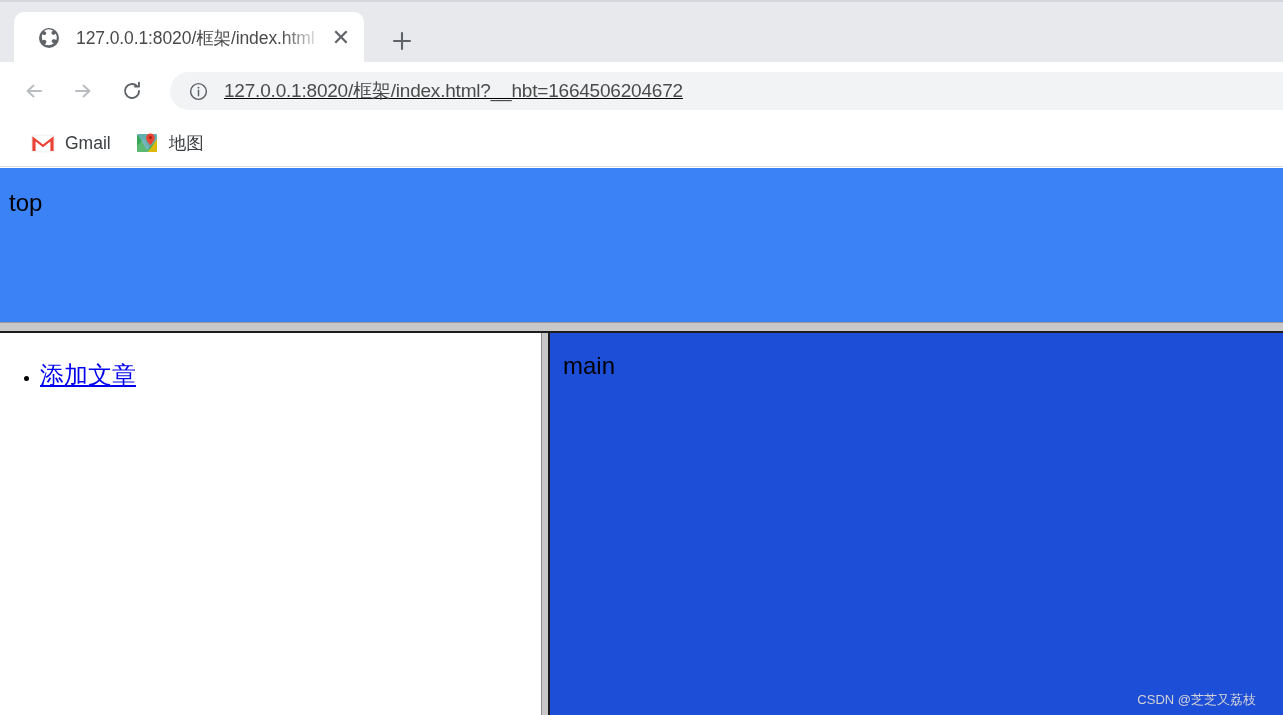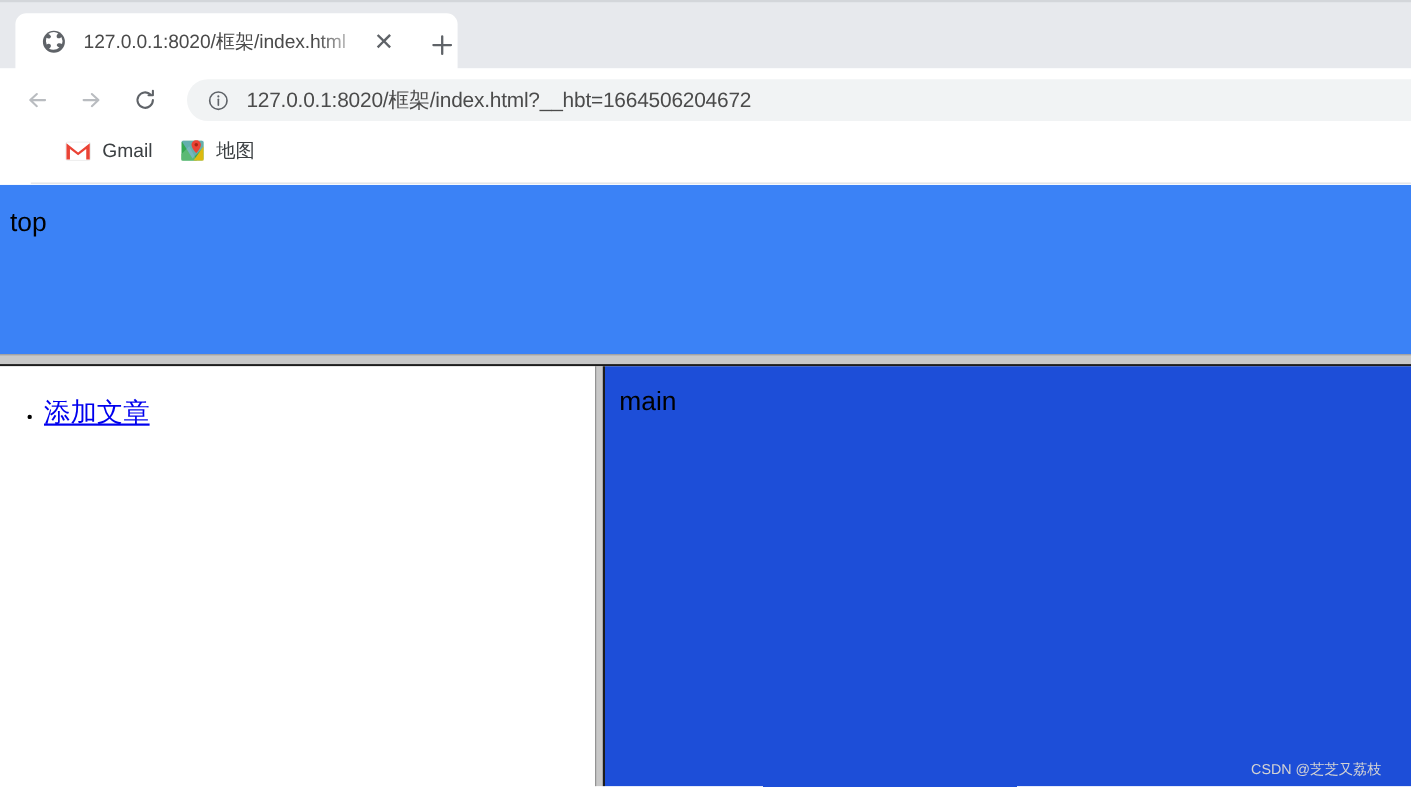--- a/index.html
+++ b/index.html
@@ -17,21 +17,21 @@
   .tabstrip {
     height: 62px;
     background: #e7e9ed;
     position: relative;
     border-top: 2px solid #d3d6da;
   }
   .tab {
     position: absolute;
     left: 14px;
     top: 10px;
-    width: 402px;
+    width: 350px;
     height: 52px;
     background: #ffffff;
     border-radius: 10px 10px 0 0;
     display: flex;
     align-items: center;
     padding: 0 0 0 22px;
     overflow: hidden;
   }
   .tab-favicon {
     width: 26px; height: 26px;
@@ -68,20 +68,21 @@
     color: #5f6368;
     cursor: pointer;
   }
 
   .toolbar {
     height: 58px;
     background: #ffffff;
     display: flex;
     align-items: center;
     padding-left: 14px;
+    text-decoration: underline;
   }
   .navbtn {
     width: 40px; height: 40px;
     display: flex; align-items: center; justify-content: center;
     margin-right: 9px;
     cursor: pointer;
   }
   .omnibox {
     flex: 1 1 auto;
     height: 38px;
@@ -103,23 +104,23 @@
     font-size: 19px;
     color: #4b4b4b;
     white-space: nowrap;
     letter-spacing: -0.2px;
   }
 
   .bookmarks {
     height: 47px;
     background: #ffffff;
     display: flex;
+    align-items: center;
     padding-left: 26px;
     border-bottom: 1px solid #dadce0;
-    margin-left: 28px;
   }
   .bm {
     display: flex;
     align-items: center;
     height: 34px;
     padding: 0 11px 0 4px;
     margin-right: 8px;
     border-radius: 5px;
     cursor: pointer;
   }

